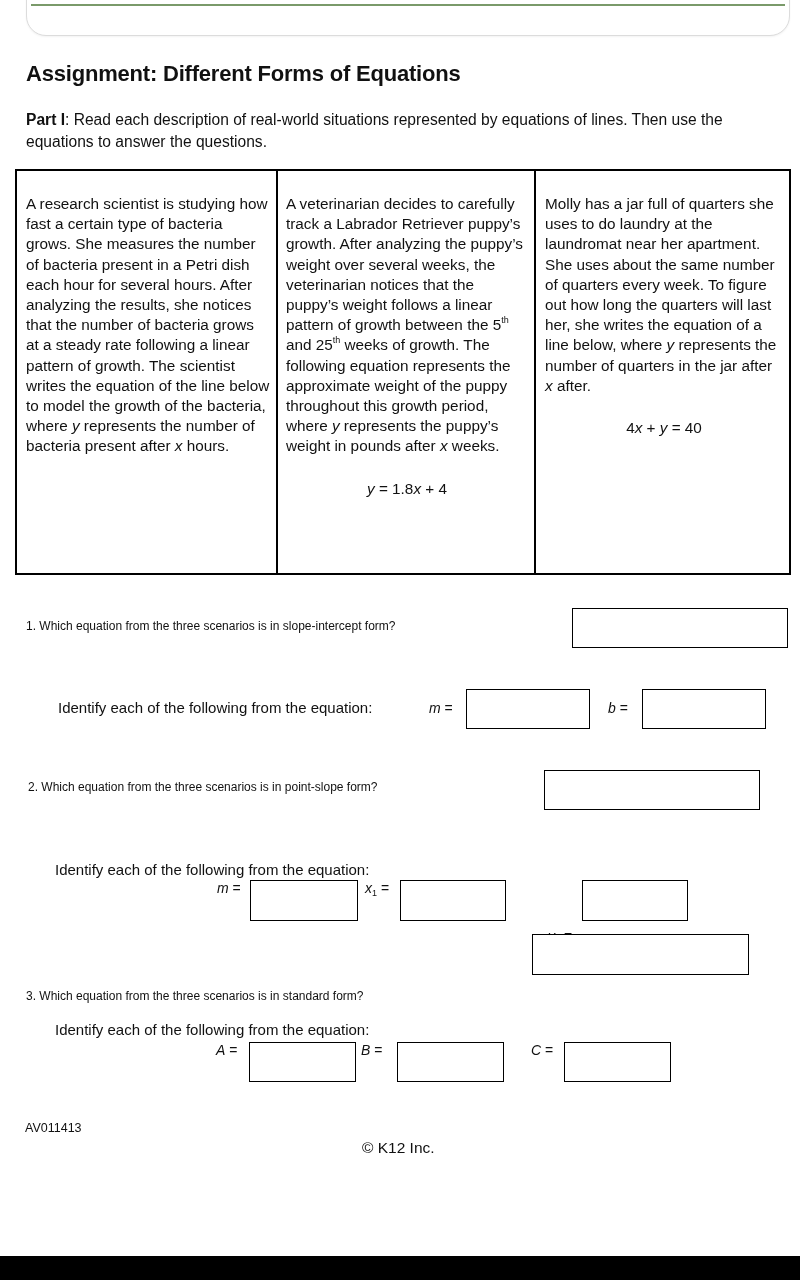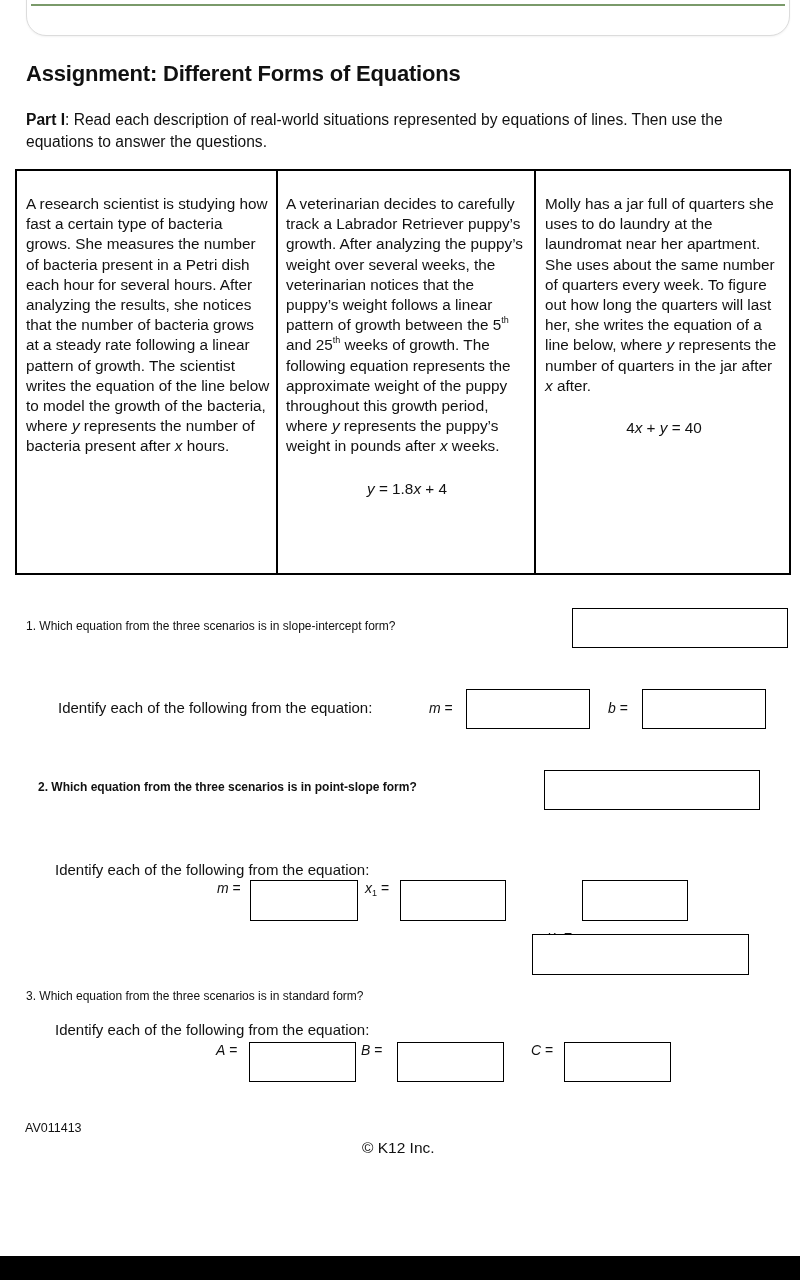--- a/index.html
+++ b/index.html
@@ -58,21 +58,21 @@
 </div>
 
 <div class="q" style="left:26px; top:619px;">1. Which equation from the three scenarios is in slope-intercept form?</div>
 <div class="box" style="left:572px; top:608px; width:216px; height:40px;"></div>
 <div class="q" style="left:58px; top:699px; font-size:15px;">Identify each of the following from the equation:</div>
 <div class="lbl" style="left:429px; top:700px;"><span>m</span><span class="eqs"> =</span></div>
 <div class="box" style="left:466px; top:689px; width:124px; height:40px;"></div>
 <div class="lbl" style="left:608px; top:700px;"><span>b</span><span class="eqs"> =</span></div>
 <div class="box" style="left:642px; top:689px; width:124px; height:40px;"></div>
 
-<div class="q" style="left:38px; top:780px;font-weight:bold;">2. Which equation from the three scenarios is in point-slope form?</div>
+<div class="q" style="left:28px; top:780px;">2. Which equation from the three scenarios is in point-slope form?</div>
 <div class="box" style="left:544px; top:770px; width:216px; height:40px;"></div>
 <div class="q" style="left:55px; top:861px; font-size:15px;">Identify each of the following from the equation:</div>
 <div class="lbl" style="left:217px; top:880px;"><span>m</span><span class="eqs"> =</span></div>
 <div class="box" style="left:250px; top:880px; width:108px; height:41px;"></div>
 <div class="lbl" style="left:365px; top:880px;"><span>x</span><sub class="eqs">1</sub><span class="eqs"> =</span></div>
 <div class="box" style="left:400px; top:880px; width:106px; height:41px;"></div>
 <div class="lbl" style="left:548px; top:880px;margin-top:48px;"><span>y</span><sub class="eqs">1</sub><span class="eqs"> =</span></div>
 <div class="box" style="left:582px; top:880px; width:106px; height:41px;"></div>
 
 <div class="q" style="left:26px; top:941px;margin-top:48px;">3. Which equation from the three scenarios is in standard form?</div>

